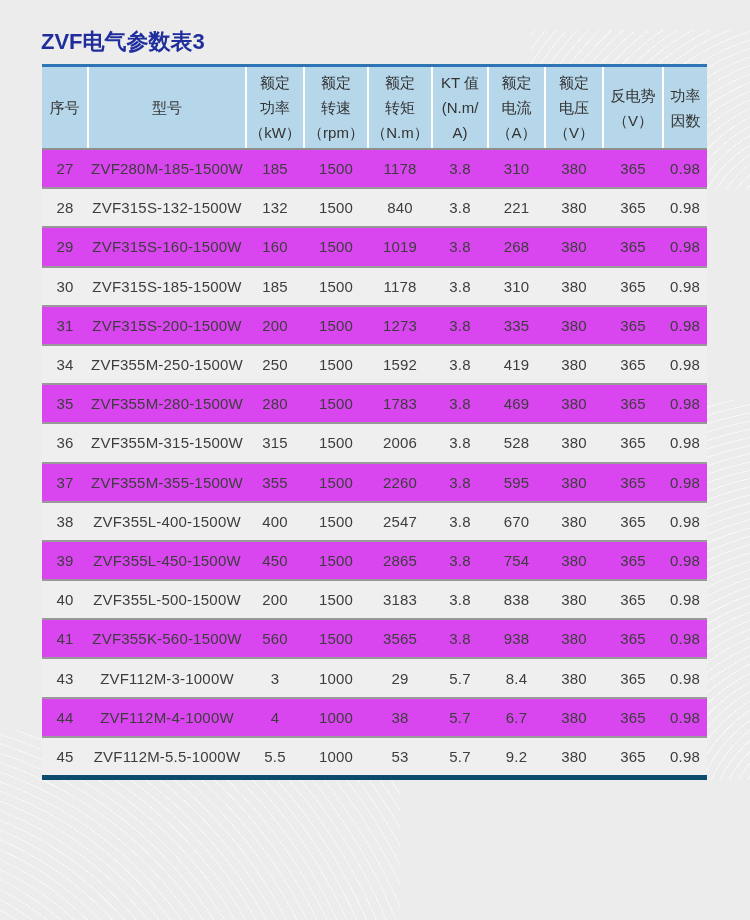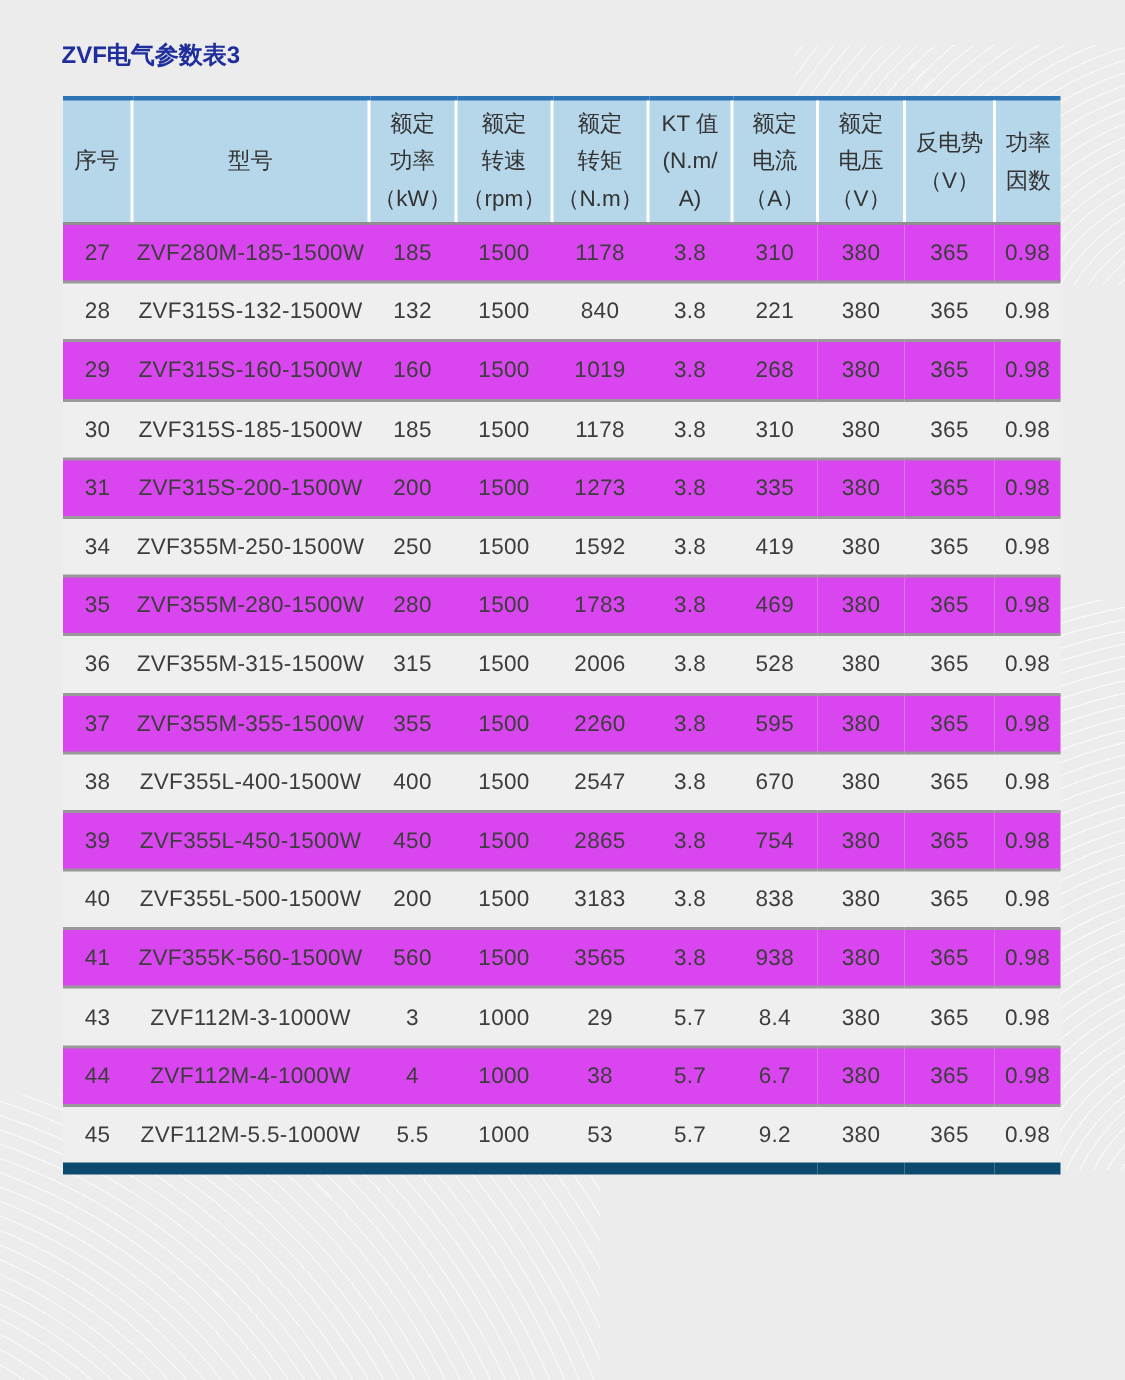--- a/index.html
+++ b/index.html
@@ -35,21 +35,21 @@
     left: -80px; top: 730px; width: 480px; height: 240px;
     background: repeating-radial-gradient(circle at -10% 170%,
       rgba(255,255,255,.55) 0 1px, rgba(255,255,255,0) 1px 9px);
   }
 
   .page-title {
     position: absolute;
     left: 41px;
     top: 13px;
     z-index: 2;
-    font-size: 16px;
+    font-size: 22px;
     line-height: 27px;
     font-weight: bold;
     color: #1f2e9c;
   }
 
   .table-wrap {
     position: absolute;
     left: 42px;
     top: 64px;
     z-index: 1;
@@ -81,21 +81,21 @@
   }
 
   table.spec tbody tr {
     background: #d946ef;
     border-bottom: 2px solid #999999;
   }
   table.spec tbody tr:nth-child(even) {
     background: #efefef;
   }
   table.spec tbody tr:last-child {
-    border-bottom: 8px solid #0c4a6e;
+    border-bottom: 5px solid #0c4a6e;
   }
   table.spec tbody td {
     height: 37.2px;
     padding: 0;
     font-size: 15px;
     color: #3d3d3d;
     text-align: center;
     vertical-align: middle;
     letter-spacing: 0.2px;
   }

